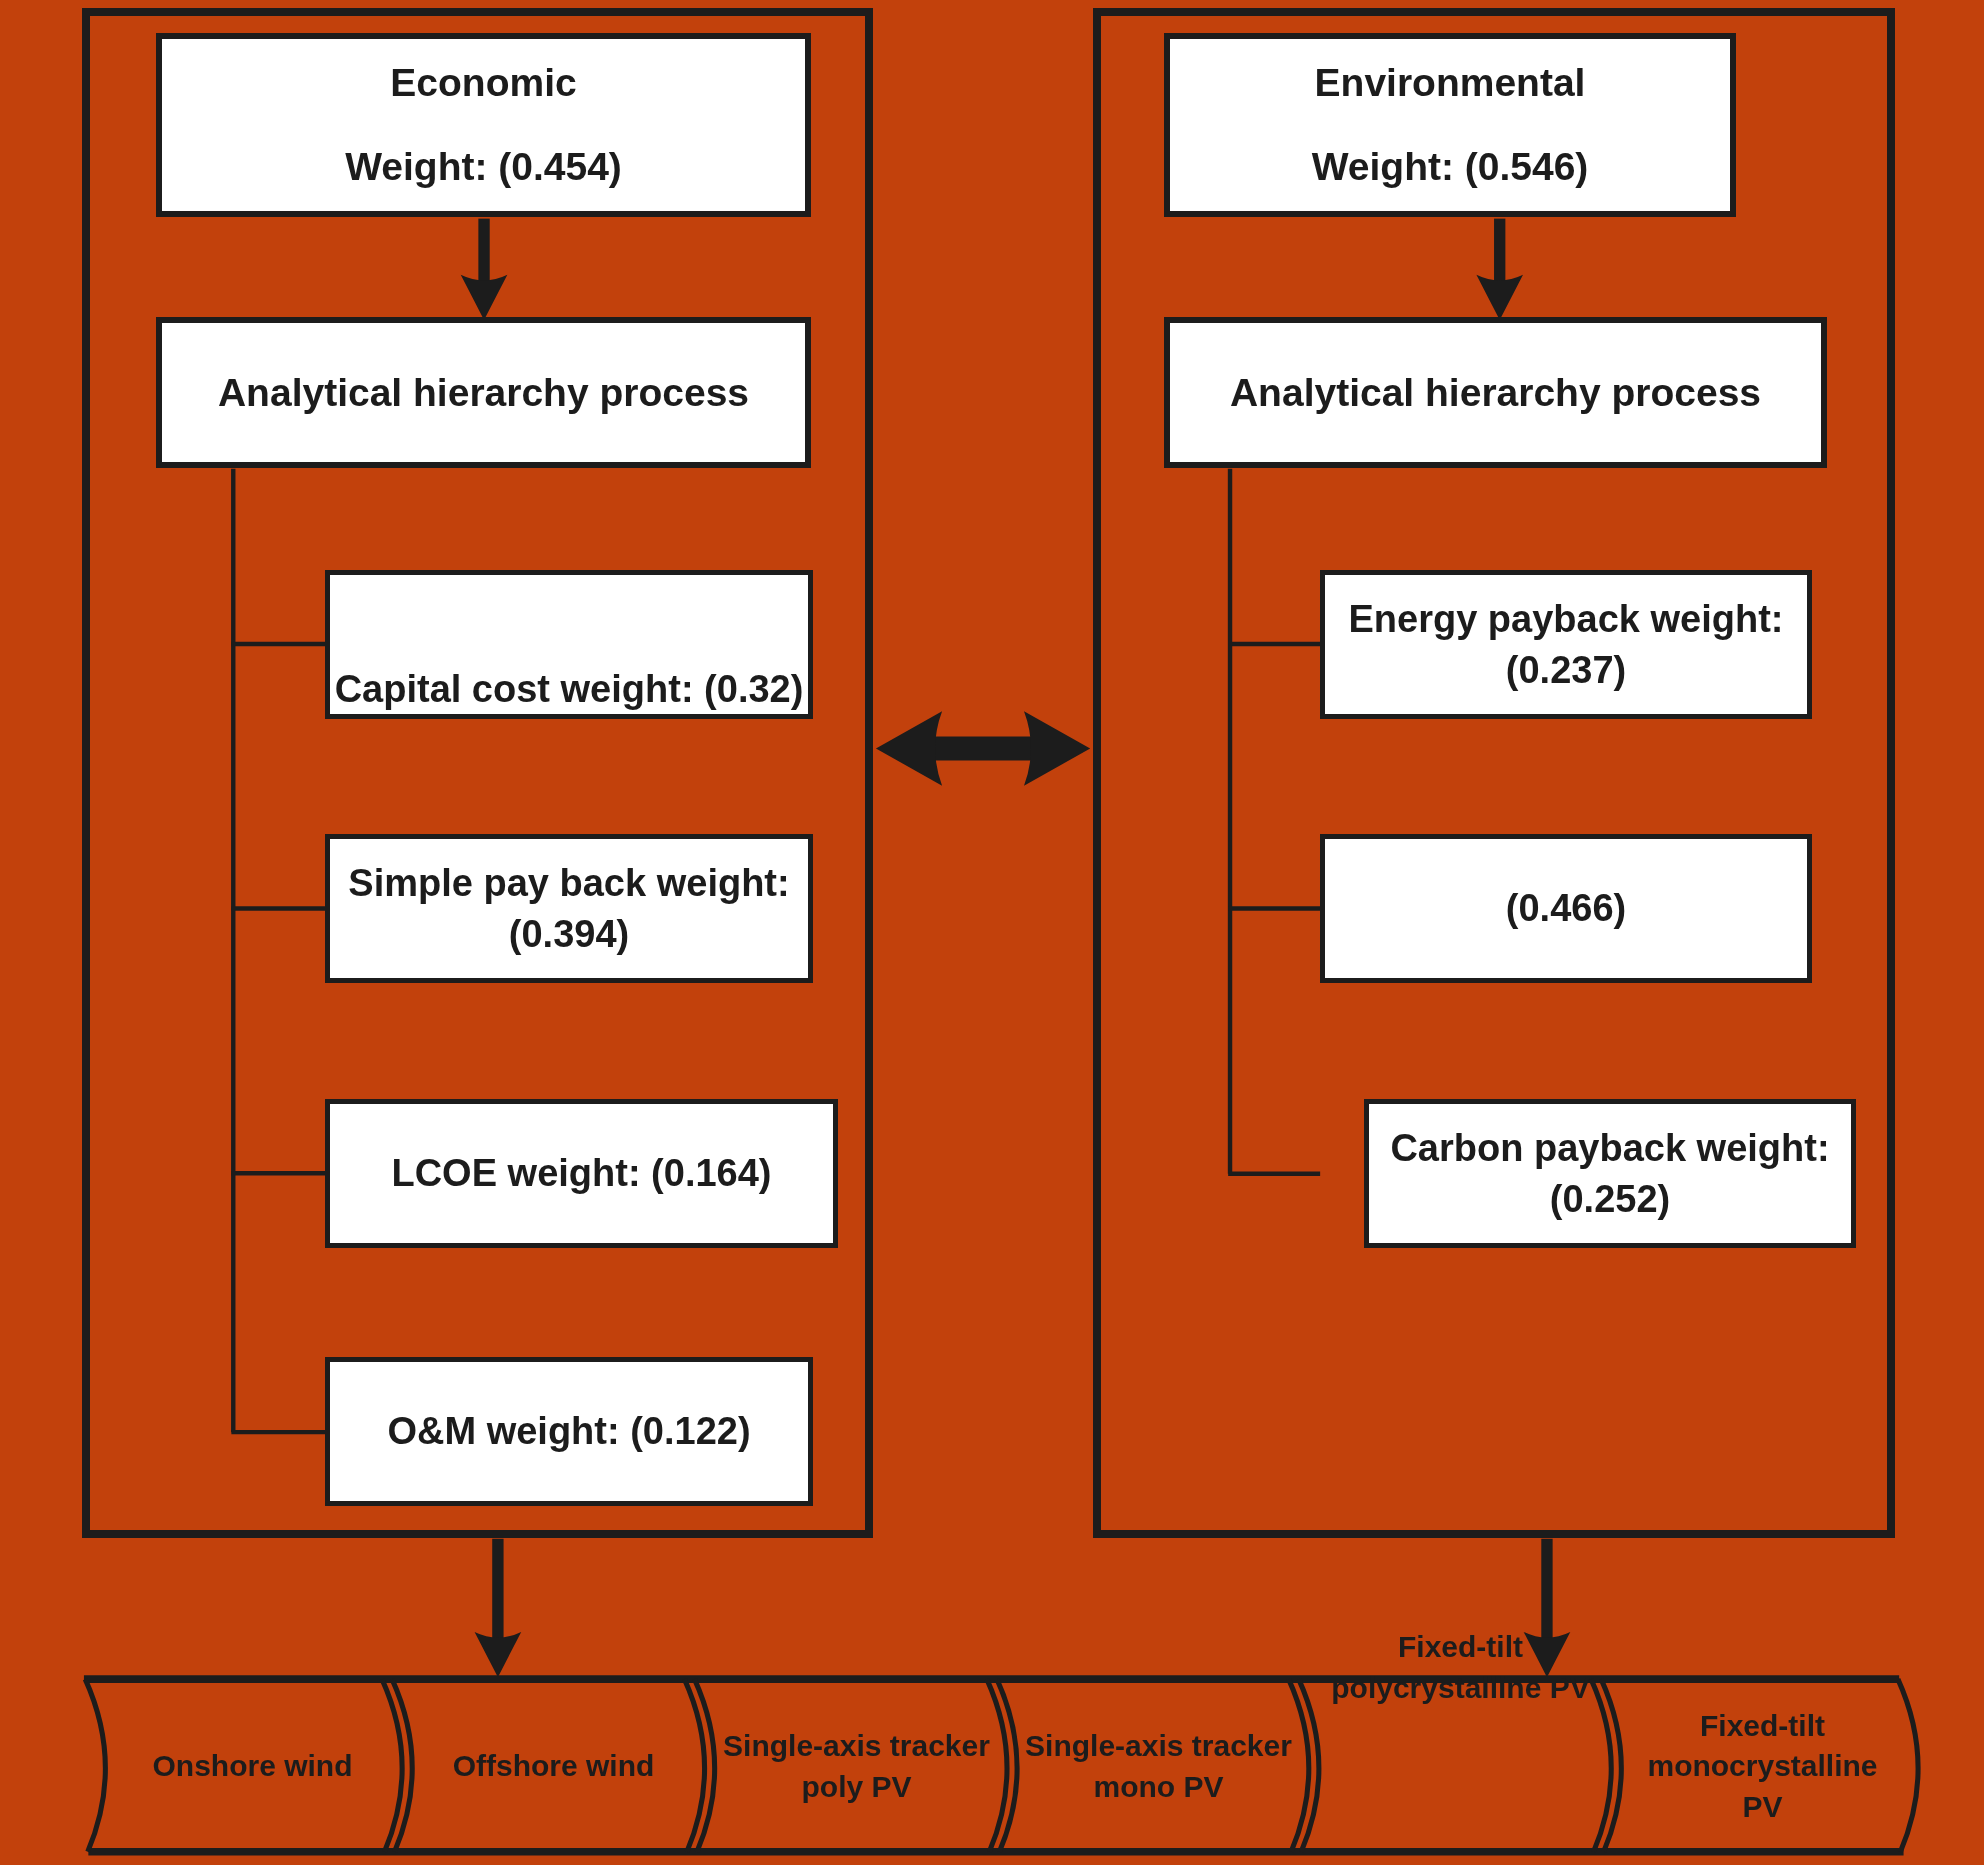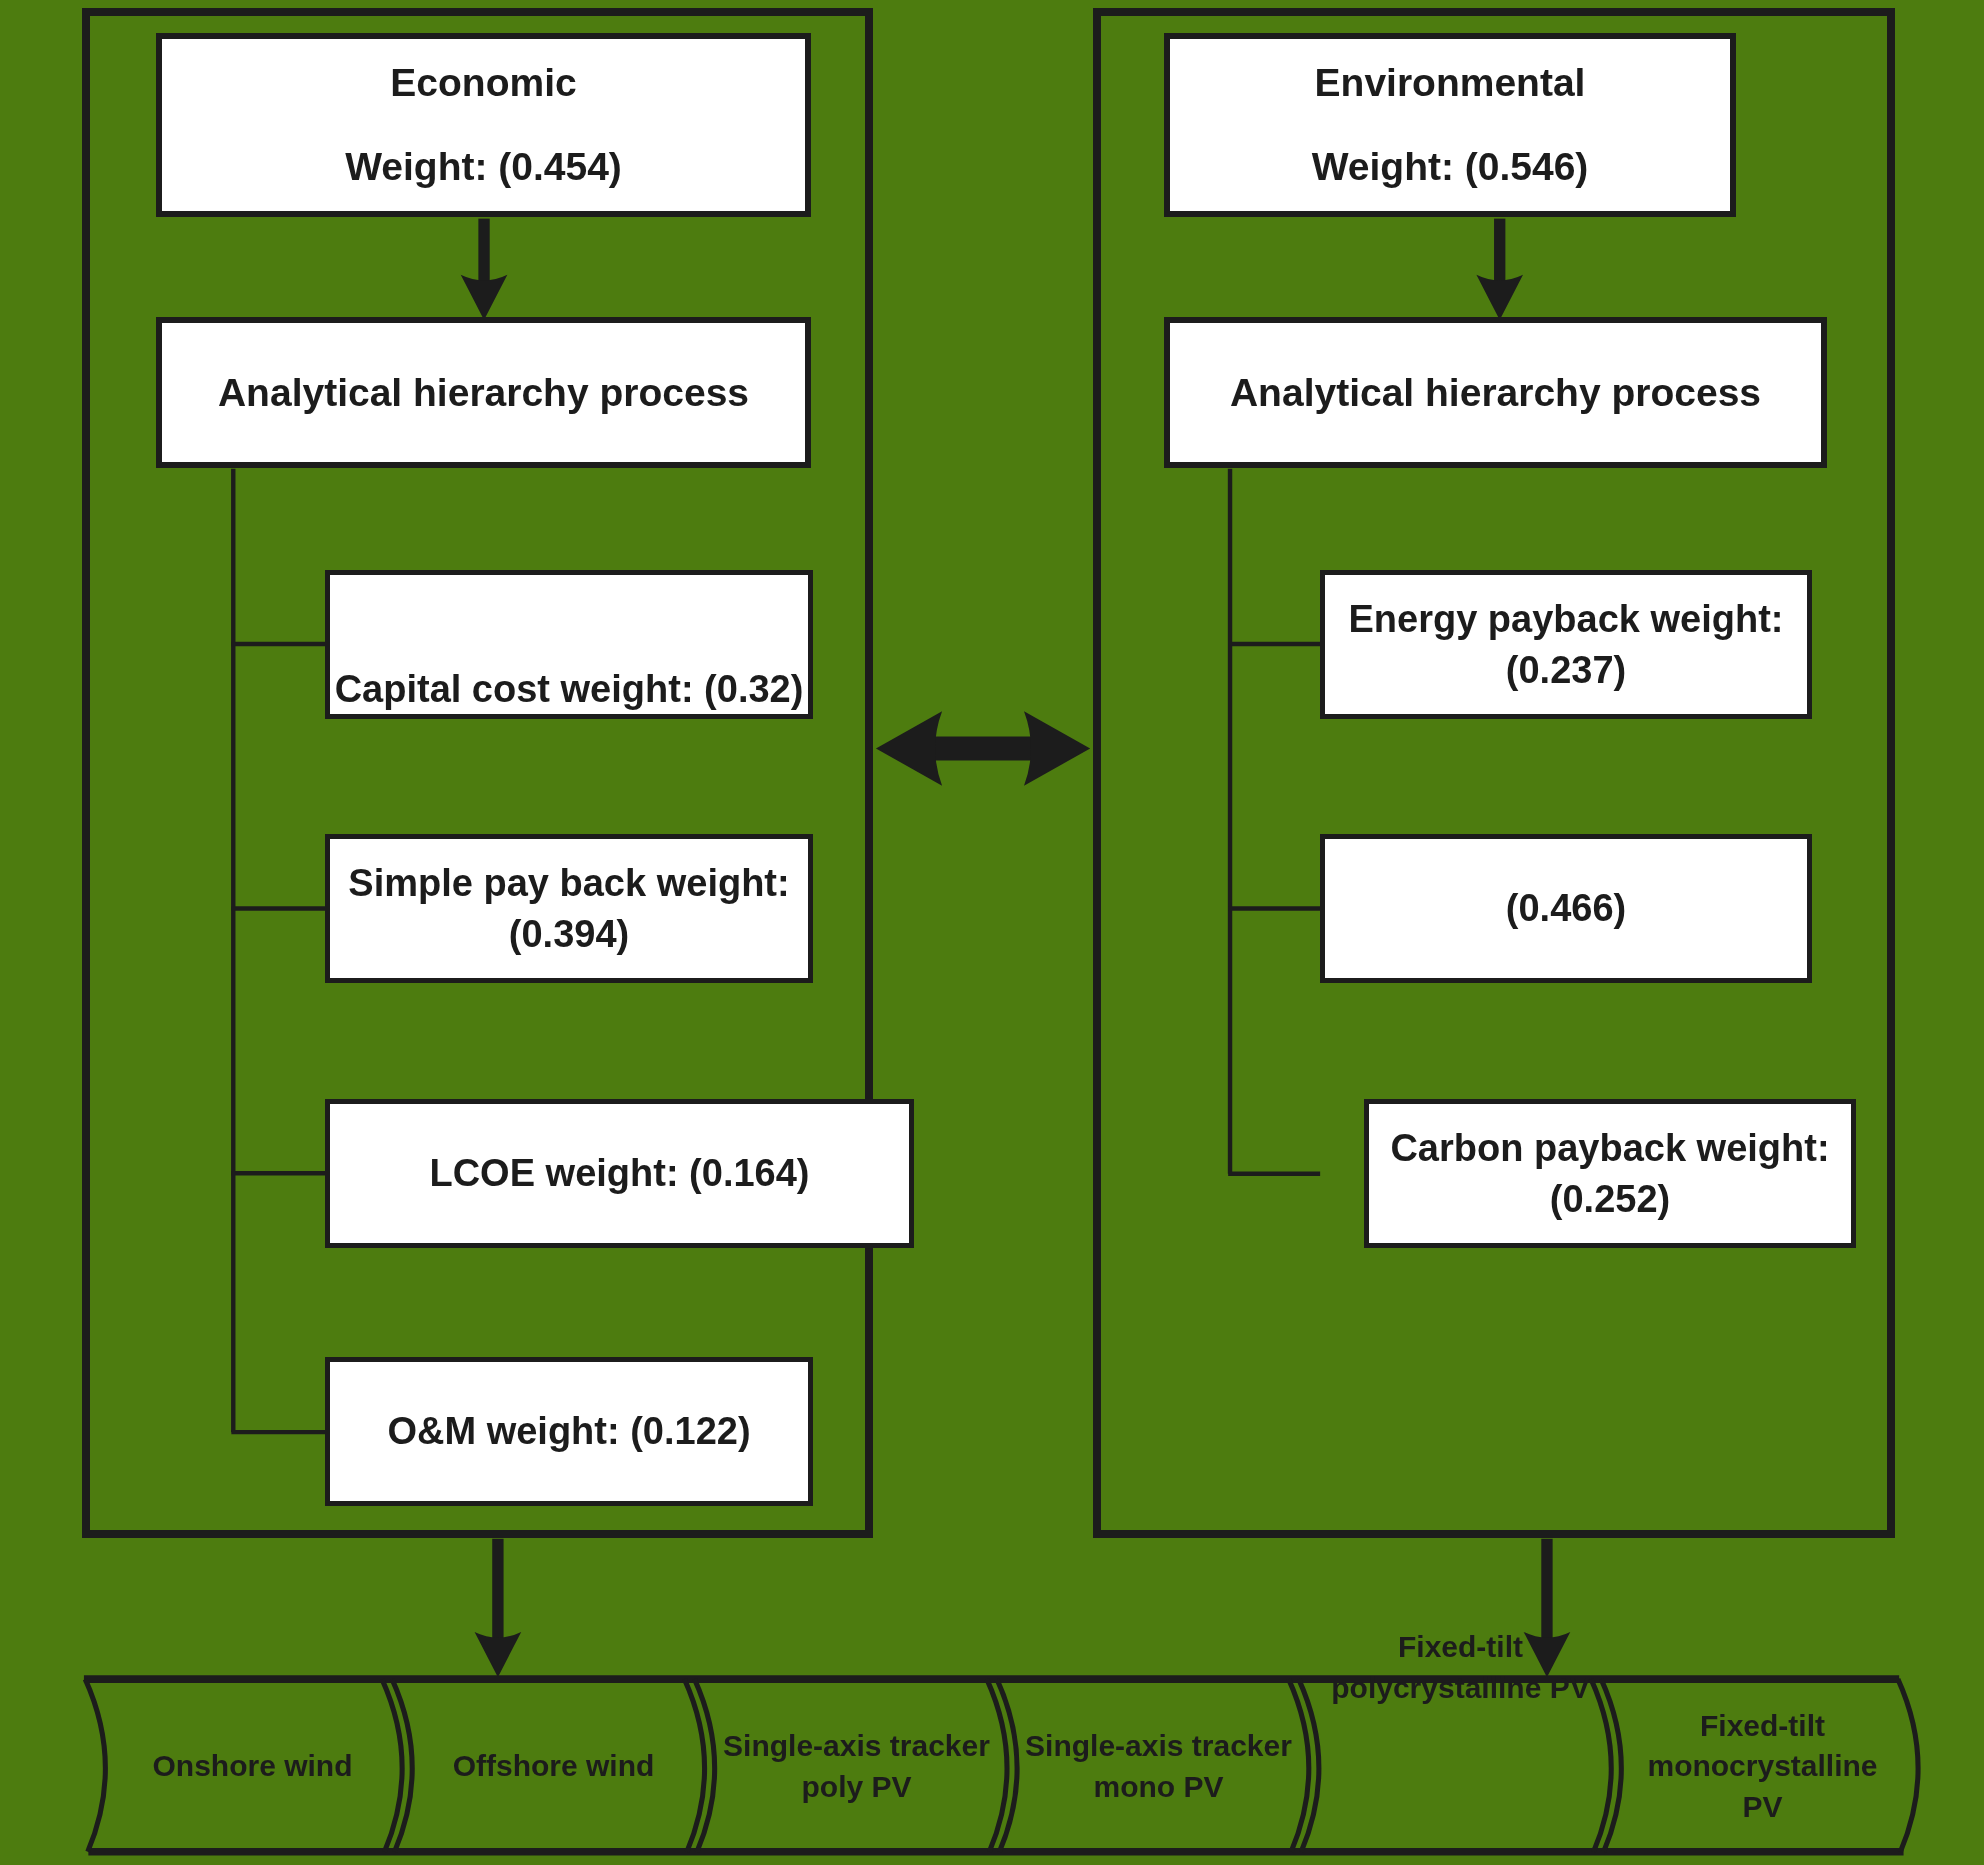--- a/index.html
+++ b/index.html
@@ -1,19 +1,19 @@
 <!DOCTYPE html>
 <html style="font-size:10px"><head>
 <meta charset="utf-8">
 <style>
   html,body{margin:0;padding:0;background:#ffffff;}
   #page{
     position:relative;
     width:1985px;height:1865px;
-    background:#4d7c0f;
+    background:#c2410c;
     font-family:"Liberation Sans","DejaVu Sans",sans-serif;
     color:#1c1c1c;
     overflow:hidden;
   }
   #lines-layer{position:absolute;left:0;top:0;width:1985px;height:1865px;}
   .panel{
     position:absolute;
     border:8.2px solid #1c1c1c;
     background:transparent;
     box-sizing:border-box;
@@ -106,21 +106,21 @@
     <span class="textline">Analytical hierarchy process</span>
   </div>
 
   <div class="box crit-box" style="left:325px;top:570px;width:488px;height:149px;justify-content:flex-end;">
     <span class="textline">Capital cost weight: (0.32)</span>
   </div>
   <div class="box crit-box" style="left:325px;top:834px;width:488px;height:149px;">
     <span class="textline">Simple pay back weight:</span>
     <span class="textline">(0.394)</span>
   </div>
-  <div class="box crit-box" style="left:325px;top:1099px;width:589px;height:149px;align-items:center;">
+  <div class="box crit-box" style="left:325px;top:1099px;width:513px;height:149px;align-items:center;">
     <span class="textline">LCOE weight: (0.164)</span>
   </div>
   <div class="box crit-box" style="left:325px;top:1357px;width:488px;height:149px;">
     <span class="textline">O&amp;M weight: (0.122)</span>
   </div>
 
   <div class="panel" style="left:1093px;top:7.6px;width:802px;height:1530px;"></div>
 
   <div class="box header-box" style="left:1164px;top:33px;width:572px;height:184px;">
     <span class="textline">Environmental</span>

